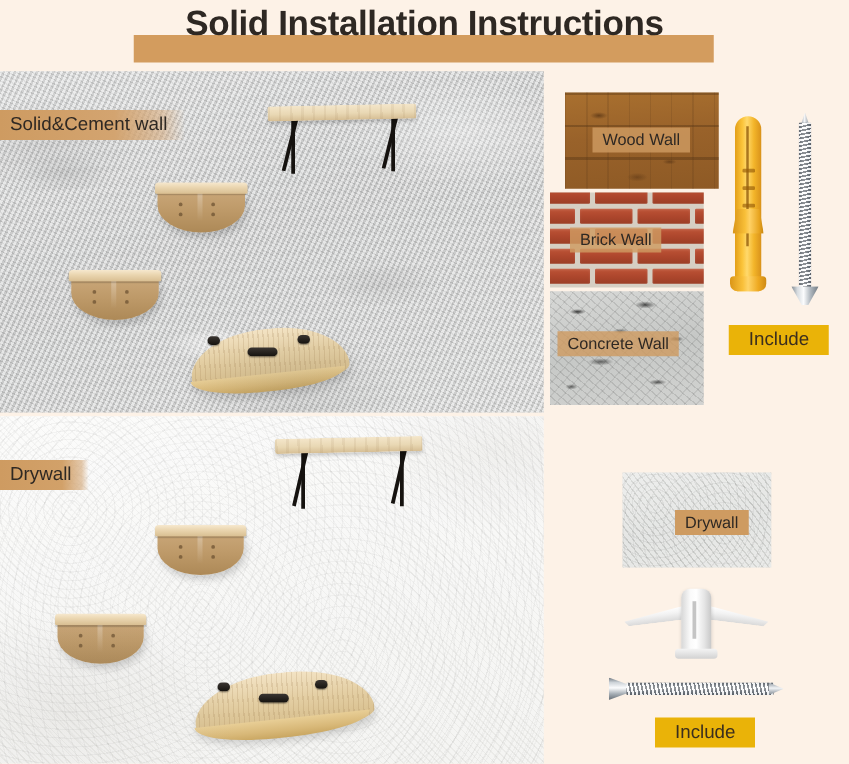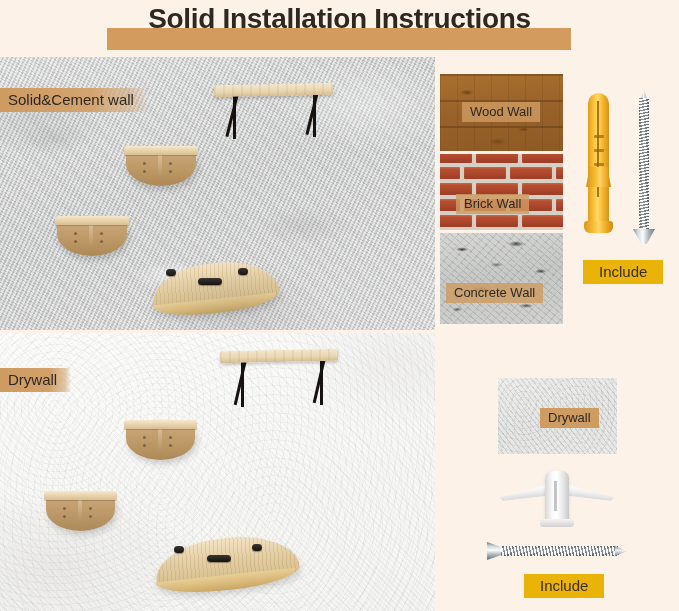--- a/index.html
+++ b/index.html
@@ -161,21 +161,21 @@
   .swatch{position:absolute;overflow:hidden;}
   .swatch-label{
     position:absolute;
     font-size:13px;color:#2E2823;
     padding:2px 8px 3px 8px;
     white-space:nowrap;
     background:rgba(206,155,97,.82);
     z-index:4;
   }
   .sw-wood{
-    left:440px;top:74px;width:123px;height:77px;
+    left:452px;top:74px;width:123px;height:77px;
     background:
       repeating-linear-gradient(90deg, rgba(80,48,20,.16) 0 1px, transparent 1px 17px),
       repeating-linear-gradient(180deg, rgba(60,35,12,.30) 0 2px, transparent 2px 26px),
       linear-gradient(175deg,#A9702F 0%,#99622A 45%,#8E5A25 100%);
   }
   .sw-wood::after{
     content:"";position:absolute;inset:0;
     background:
       radial-gradient(ellipse 10px 4px at 22% 24%, rgba(60,32,10,.55), transparent 70%),
       radial-gradient(ellipse 8px 3px at 68% 72%, rgba(60,32,10,.45), transparent 70%),
@@ -453,25 +453,25 @@
         <div class="b" style="left:-22px;width:42px;"></div>
         <div class="b" style="left:24px;width:42px;"></div>
         <div class="b" style="left:70px;width:42px;"></div>
         <div class="b" style="left:116px;width:30px;"></div>
       </div>
     <div class="row" style="top:61px;">
         <div class="b" style="left:-10px;width:42px;"></div>
         <div class="b" style="left:36px;width:42px;"></div>
         <div class="b" style="left:82px;width:42px;"></div>
       </div>
-    <div class="swatch-label" style="left:16px;top:40px;">Brick Wall</div>
+    <div class="swatch-label" style="left:16px;top:28px;">Brick Wall</div>
   </div>
 
   <div class="swatch sw-conc">
-    <div class="swatch-label" style="left:6px;top:50px;">Concrete Wall</div>
+    <div class="swatch-label" style="left:6px;top:32px;">Concrete Wall</div>
   </div>
 
   <div class="anchor-y">
     <div class="shaft"></div>
     <div class="slot"></div>
     <div class="rib" style="top:42px;"></div>
     <div class="rib" style="top:56px;"></div>
     <div class="rib" style="top:70px;"></div>
     <div class="flare"></div>
     <div class="collar"></div>

